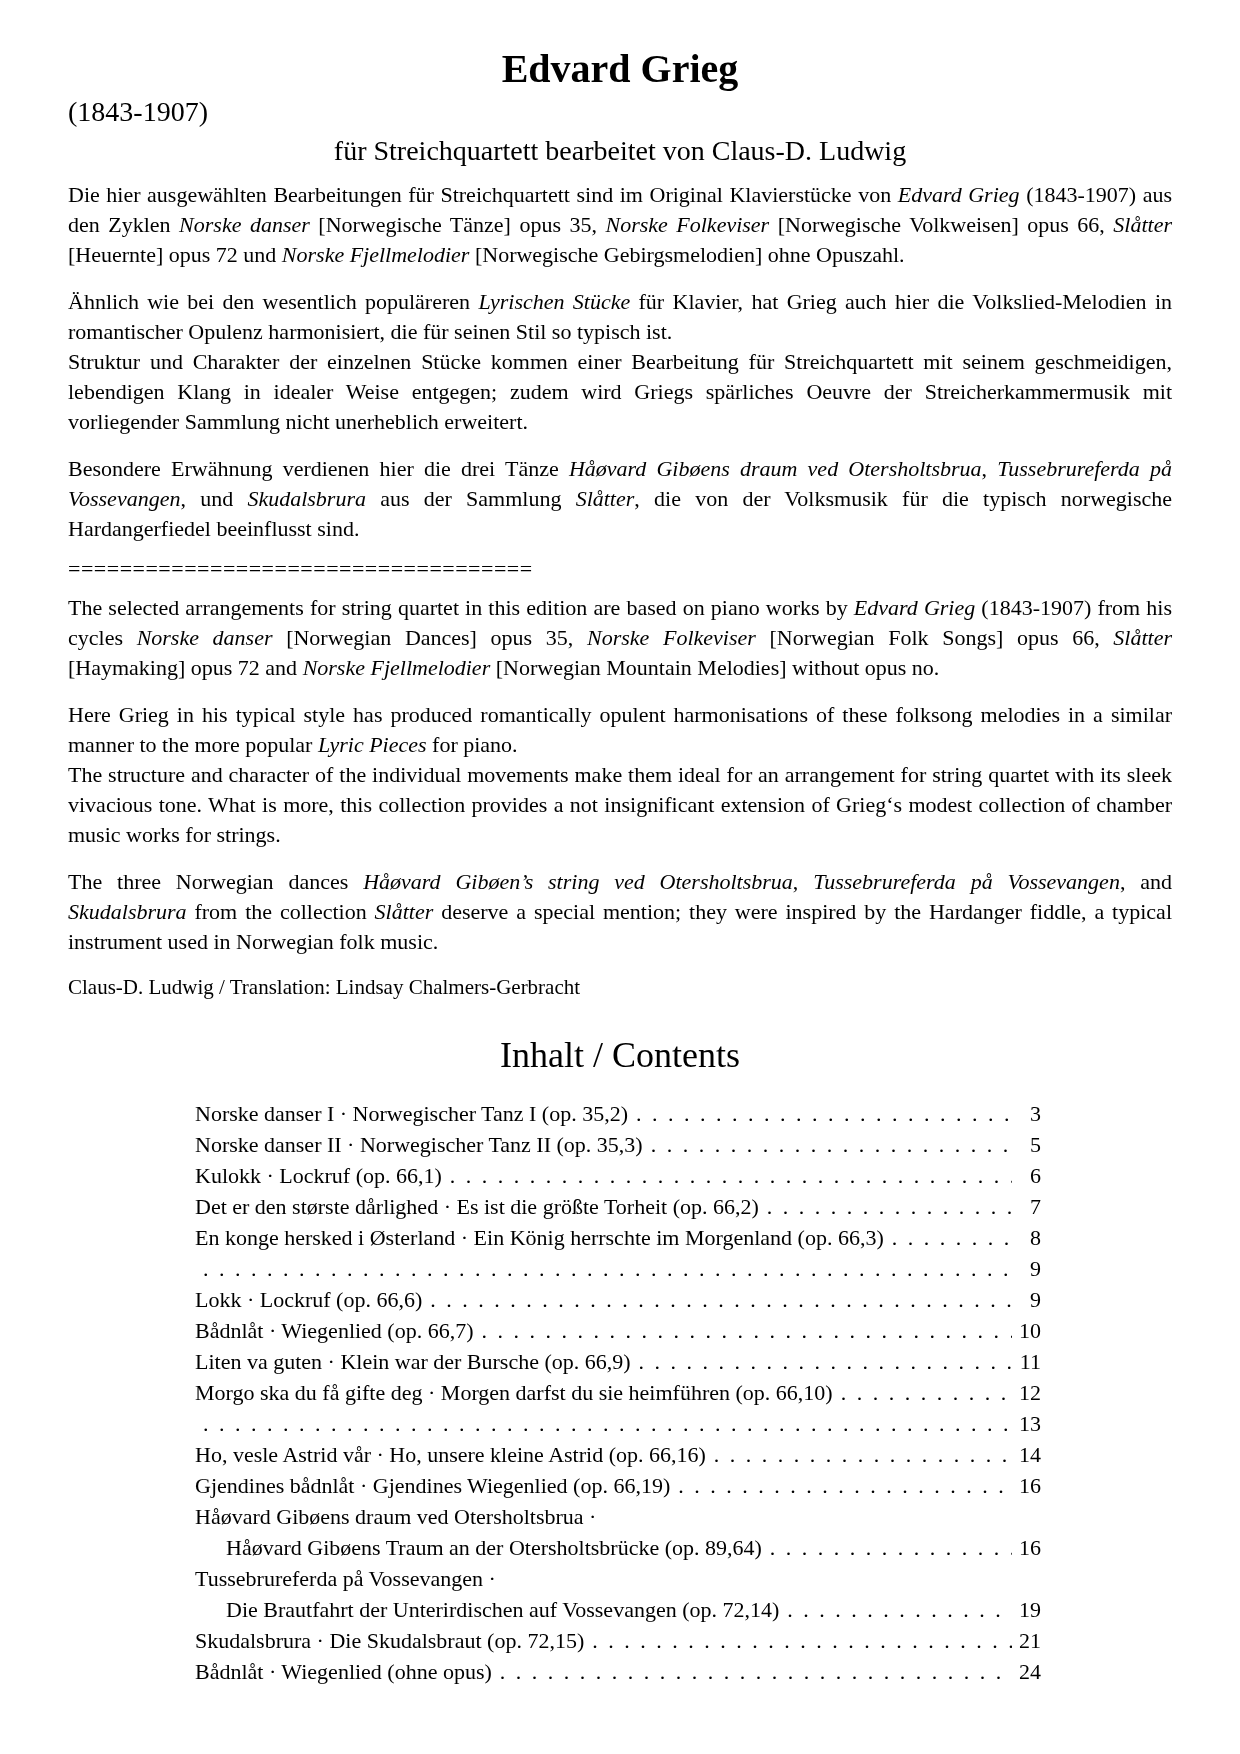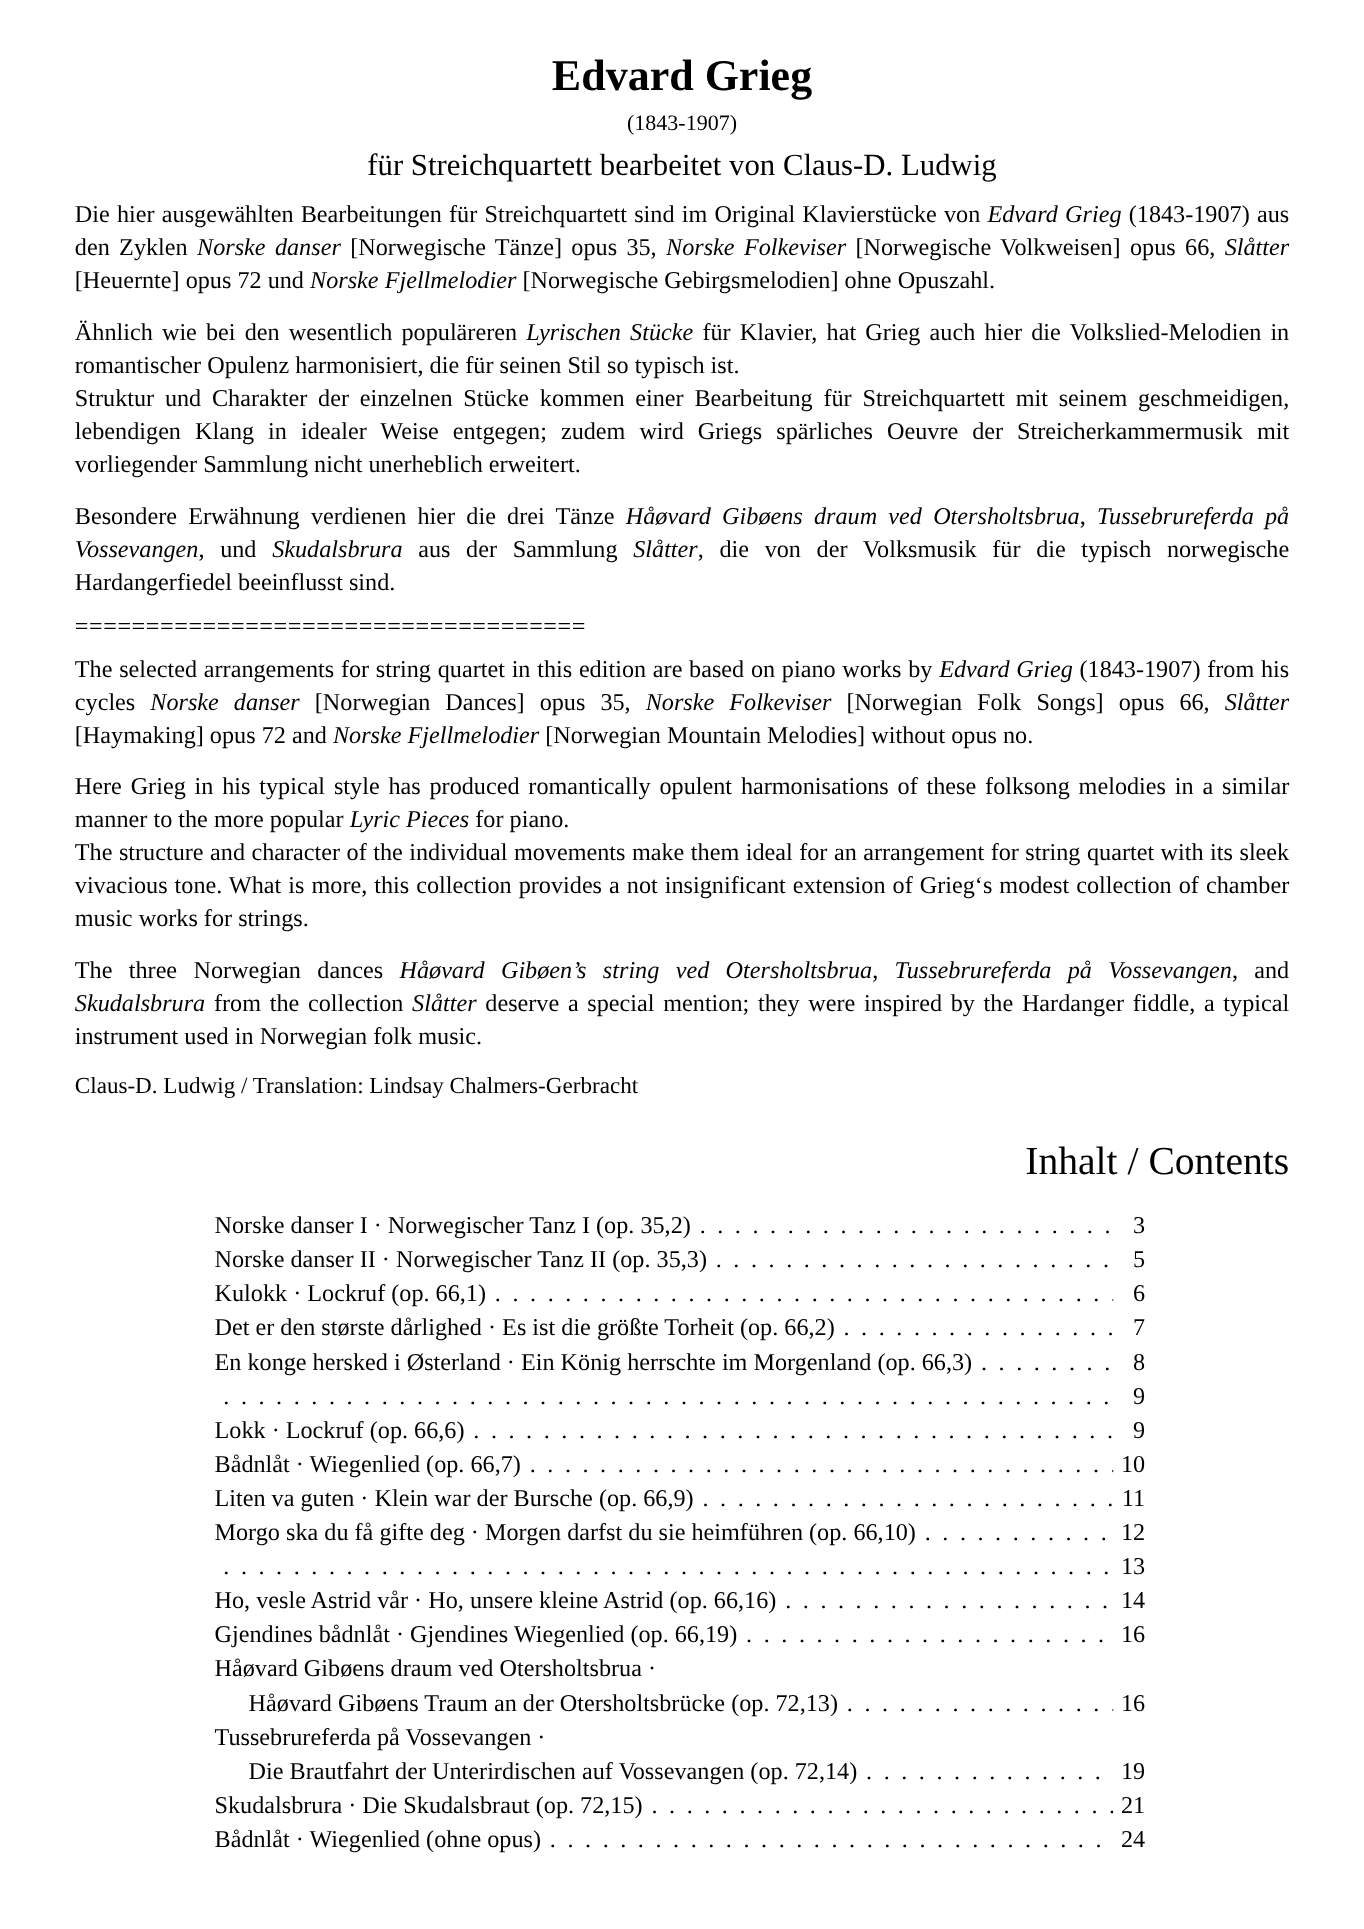--- a/index.html
+++ b/index.html
@@ -6,21 +6,21 @@
   body {
     width: 1240px; height: 1754px;
     background: #ffffff;
     color: #000000;
     font-family: "Liberation Serif", serif;
     overflow: hidden;
   }
   .page { padding: 46px 68px 0 68px; box-sizing: border-box; }
 
   .composer   { font-size: 40px; font-weight: bold; text-align: center; line-height: 46px; margin: 0; }
-  .dates      { font-size: 20px; text-align: center; line-height: 32px; margin: 4px 0 0 0; }
+  .dates      { font-size: 28px; line-height: 32px; margin: 4px 0 0 0; }
   .work-title { font-size: 33px; font-weight: bold; text-align: center; line-height: 38px; margin: 22px 0 0 0; }
   .subtitle   { font-size: 28px; text-align: center; line-height: 34px; margin: 6px 0 0 0; }
 
   .intro { margin-top: 12px; }
   .para {
     font-size: 22px; line-height: 30px;
     text-align: justify;
     margin: 0 0 17px 0;
   }
   .para em { font-style: italic; }
@@ -29,21 +29,21 @@
     font-size: 22px; line-height: 24px;
     letter-spacing: 0.5px;
     margin: -4px 0 12px 0;
     white-space: nowrap; overflow: hidden;
   }
 
   .credit { font-size: 21px; line-height: 26px; margin: 4px 0 0 0; text-align: left; }
 
   .contents-heading {
     font-size: 36px; font-weight: normal;
-    text-align: right; line-height: 42px;
+    text-align: center; line-height: 42px;
     margin: 34px 0 22px 0;
   }
 
   .toc { margin-left: 127px; width: 846px; font-size: 22px; }
   .toc-row { display: flex; align-items: center; line-height: 31px; white-space: nowrap; }
   .toc-row.indent { padding-left: 31px; }
   .toc-label { flex: 0 0 auto; }
   .toc-dots  { flex: 1 1 auto; overflow: hidden; letter-spacing: 2.5px; margin: 0 3px 0 8px; }
   .toc-page  { flex: 0 0 auto; text-align: right; min-width: 26px; }
 </style>
@@ -135,21 +135,21 @@
       </div>
       <div class="toc-row">
         <span class="toc-label">Gjendines bådnlåt · Gjendines Wiegenlied (op. 66,19)</span>
         <span class="toc-dots">. . . . . . . . . . . . . . . . . . . . . . . . . . . . . . . . . . . . . . . . . . . . . . . . . . . . . . . . . . . . . . . . . . . . . . . . . . . . . . . .</span>
         <span class="toc-page">16</span>
       </div>
       <div class="toc-row">
         <span class="toc-label">Håøvard Gibøens draum ved Otersholtsbrua ·</span>
       </div>
       <div class="toc-row indent">
-        <span class="toc-label">Håøvard Gibøens Traum an der Otersholtsbrücke (op. 72,13)</span>
+        <span class="toc-label">Håøvard Gibøens Traum an der Otersholtsbrücke (op. 89,64)</span>
         <span class="toc-dots">. . . . . . . . . . . . . . . . . . . . . . . . . . . . . . . . . . . . . . . . . . . . . . . . . . . . . . . . . . . . . . . . . . . . . . . . . . . . . . . .</span>
         <span class="toc-page">16</span>
       </div>
       <div class="toc-row">
         <span class="toc-label">Tussebrureferda på Vossevangen ·</span>
       </div>
       <div class="toc-row indent">
         <span class="toc-label">Die Brautfahrt der Unterirdischen auf Vossevangen (op. 72,14)</span>
         <span class="toc-dots">. . . . . . . . . . . . . . . . . . . . . . . . . . . . . . . . . . . . . . . . . . . . . . . . . . . . . . . . . . . . . . . . . . . . . . . . . . . . . . . .</span>
         <span class="toc-page">19</span>

